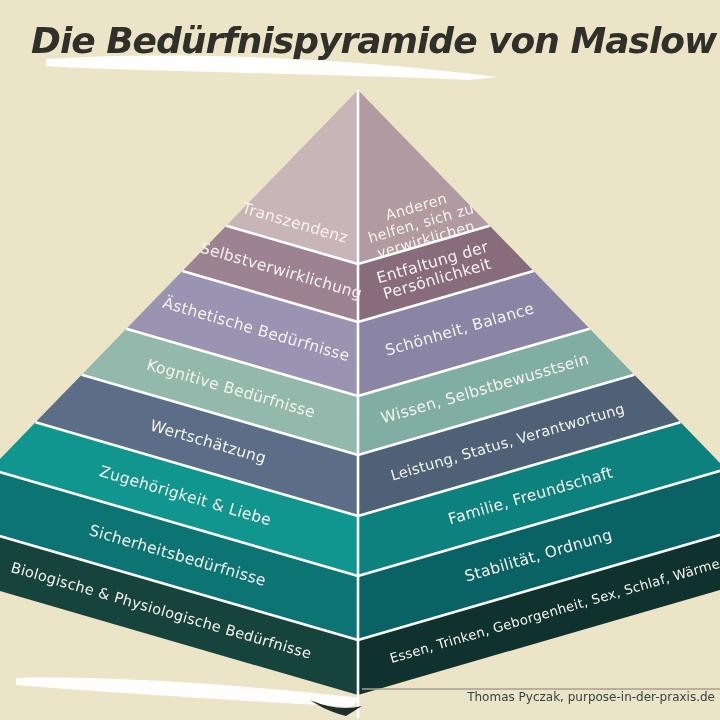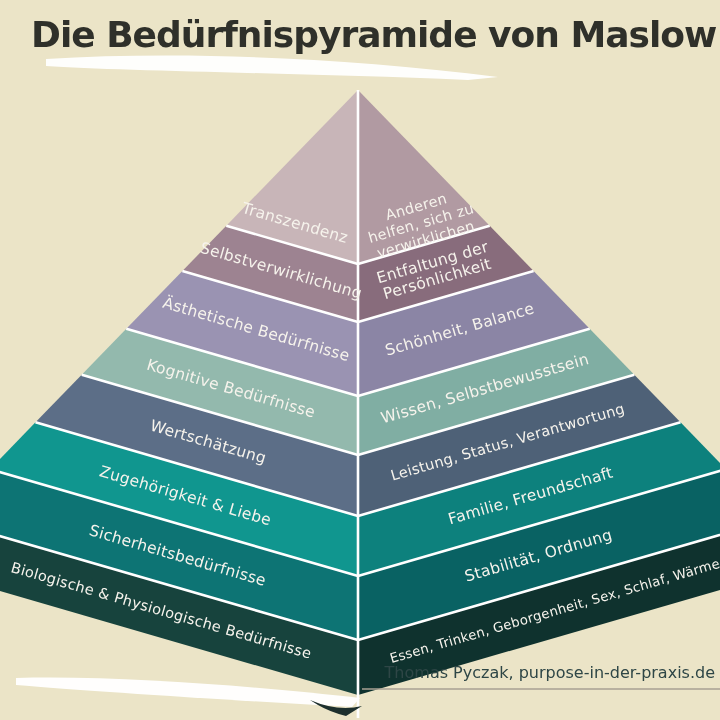--- a/index.html
+++ b/index.html
@@ -2,28 +2,28 @@
 <html><head>
 <meta charset="utf-8">
 <style>
   html,body{margin:0;padding:0;}
   body{
     width:720px;height:720px;overflow:hidden;
     font-family:"DejaVu Sans","Liberation Sans",sans-serif;
   }
   .canvas{position:relative;width:720px;height:720px;}
   h1.title{
-    position:absolute;top:14px;left:31px;margin:0;
+    position:absolute;top:20px;left:31px;margin:0;
     font-size:36px;font-weight:bold;letter-spacing:-1px;
-    white-space:nowrap;z-index:1;
+    white-space:nowrap;z-index:1;font-style:italic;
   }
   svg.scene{position:absolute;left:0;top:0;z-index:2;}
   .attribution{
-    position:absolute;right:5px;top:663px;z-index:3;
-    font-size:16px;letter-spacing:0px;white-space:nowrap;
+    position:absolute;right:5px;top:690px;z-index:3;
+    font-size:12px;letter-spacing:0px;white-space:nowrap;
   }
   .pyramid-label{letter-spacing:.3px;}
 </style>
 </head>
 <body style="background: rgb(235, 228, 199);">
 
 <div class="canvas">
 
   <h1 class="title" style="color: rgb(47, 48, 42);">Die Bedürfnispyramide von Maslow</h1>
 

